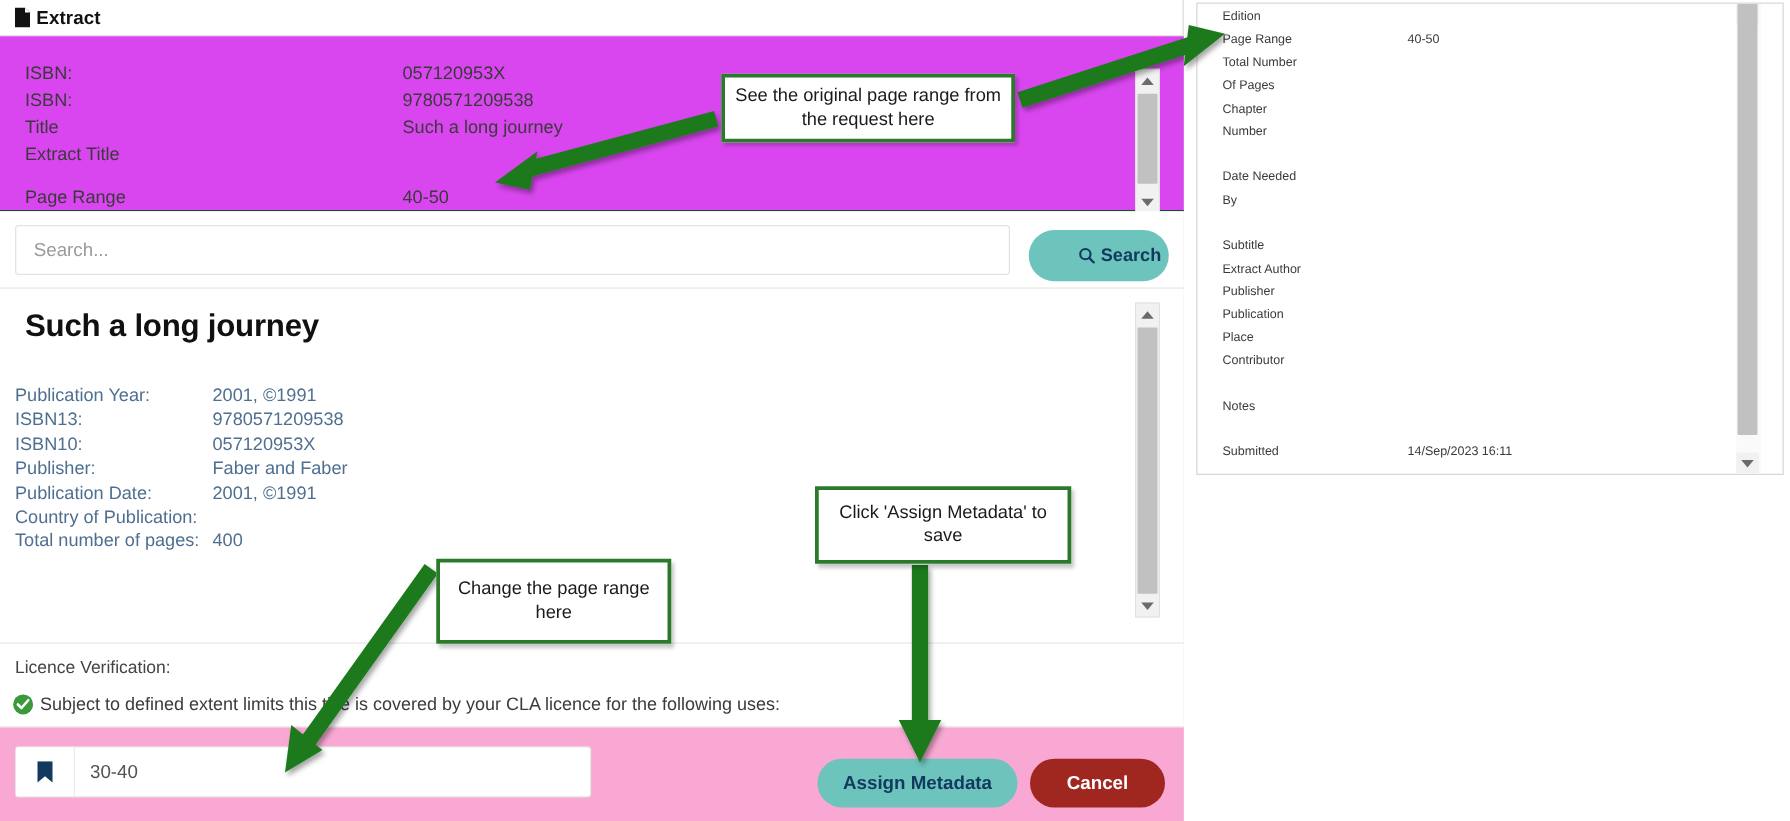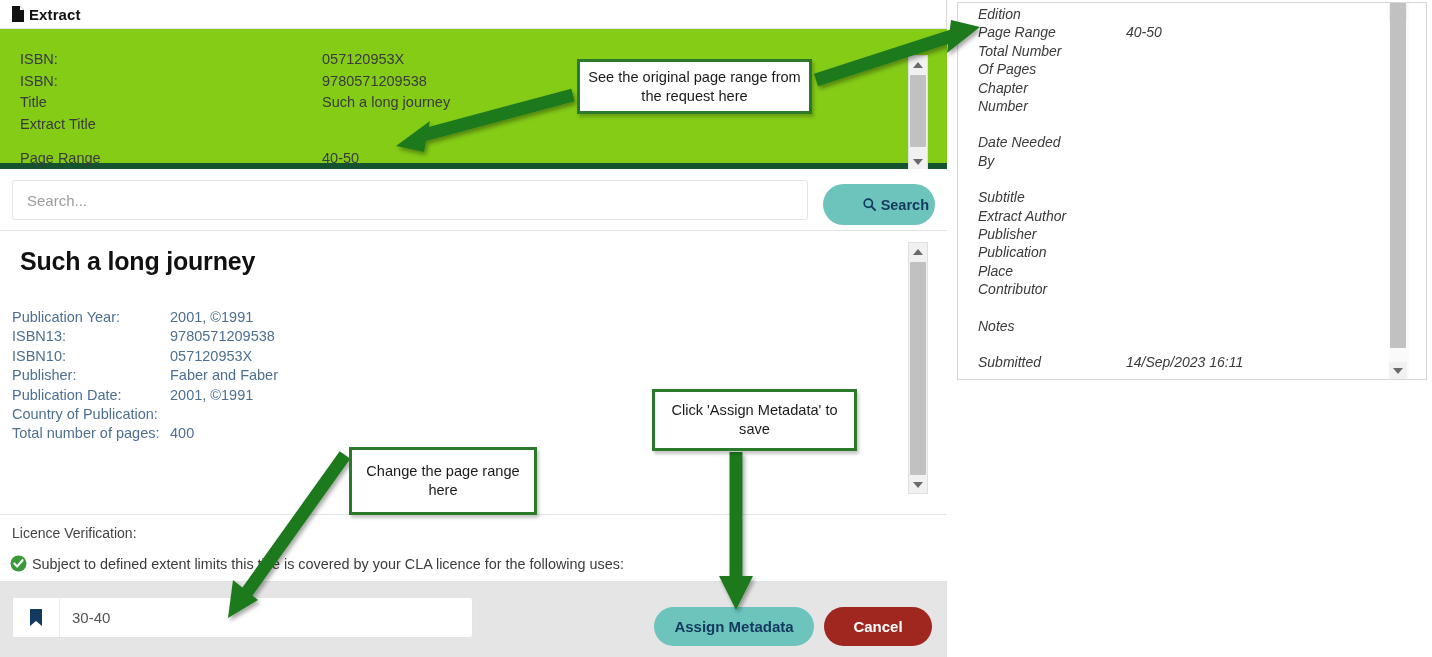--- a/index.html
+++ b/index.html
@@ -27,21 +27,21 @@
   }
   .extract-header .file-icon { width: 14px; height: 16px; position: relative; margin-right: 4px; }
   .extract-header .file-icon svg { display:block; }
   .extract-title {
     font-size: 15px; font-weight: bold; color: #111; letter-spacing: 0.1px;
   }
 
   
   .req-box {
     position: absolute; left: 0; top: 29px; width: 947px; height: 140px;
-    border-bottom: 6px solid #14532d; background:#84cc16;
+    border-bottom: 1px solid #14532d; background:#d946ef;
   }
   .req-rows { position:absolute; left: 20px; top: 20px; width: 860px; }
   .req-row { display: flex; line-height: 21.5px; font-size: 14.5px; color: #3a3a3a; }
   .req-row .k { width: 302px; flex: 0 0 302px; }
   .req-row .v { flex: 1; }
   .req-spacer { height: 13px; }
 
   
   .vscroll {
     position: absolute; width: 20px; background: #f1f1f1;
@@ -116,21 +116,21 @@
   .licence-text { font-size: 14.4px; color: #3b3b3b; }
   .view-details-btn {
     position: absolute; left: 752px; top: 536px; width: 119px; height: 34px;
     background: #6dc4bd; border: none; border-radius: 17px;
     font-size: 14px; font-weight: bold; color: #12395e; cursor: pointer;
     font-family: "Liberation Sans", sans-serif;
   }
 
   
   .footer-bar {
-    position: absolute; left: 0; top: 582px; width: 947px; height: 75px; background: #e5e5e5;
+    position: absolute; left: 0; top: 582px; width: 947px; height: 75px; background: #f9a8d4;
   }
   .page-input-wrap {
     position: absolute; left: 12px; top: 15px; width: 461px; height: 41px;
     border: 1px solid #e3e3e3; border-radius: 3px; display: flex; background:#fff;
   }
   .bookmark-cell {
     width: 47px; height: 39px; display:flex; align-items:center; justify-content:center;
     border-right: 1px solid #ececec; background:#fff;
   }
   .page-input {
@@ -152,21 +152,21 @@
   }
 
   
   .right-panel {
     position: absolute; left: 957px; top: 2px;
     width: 470px; height: 378px;
     background: #fff; border: 1px solid #d7d7d7;
     overflow: hidden;
   }
   .right-rows { position: absolute; left: 20px; top: 2px; width: 400px; }
-  .right-row { display: flex; font-size: 14px; line-height: 18.4px; color: #3a3a3a; font-style: italic; }
+  .right-row { display: flex; font-size: 10px; line-height: 18.4px; color: #3a3a3a; }
   .right-row .k { width: 148px; flex: 0 0 148px; }
   .right-row .v { flex: 1; }
   .rspace { height: 18px; }
 
   
   .callout {
     position: absolute; background: #ffffff; border: 3px solid #2b7a2b;
     display: flex; align-items: center; justify-content: center; text-align: center;
     font-size: 14.6px; color: #1a1a1a; line-height: 19px; padding: 4px 8px;
     box-shadow: 2px 3px 3px rgba(0,0,0,0.22);

